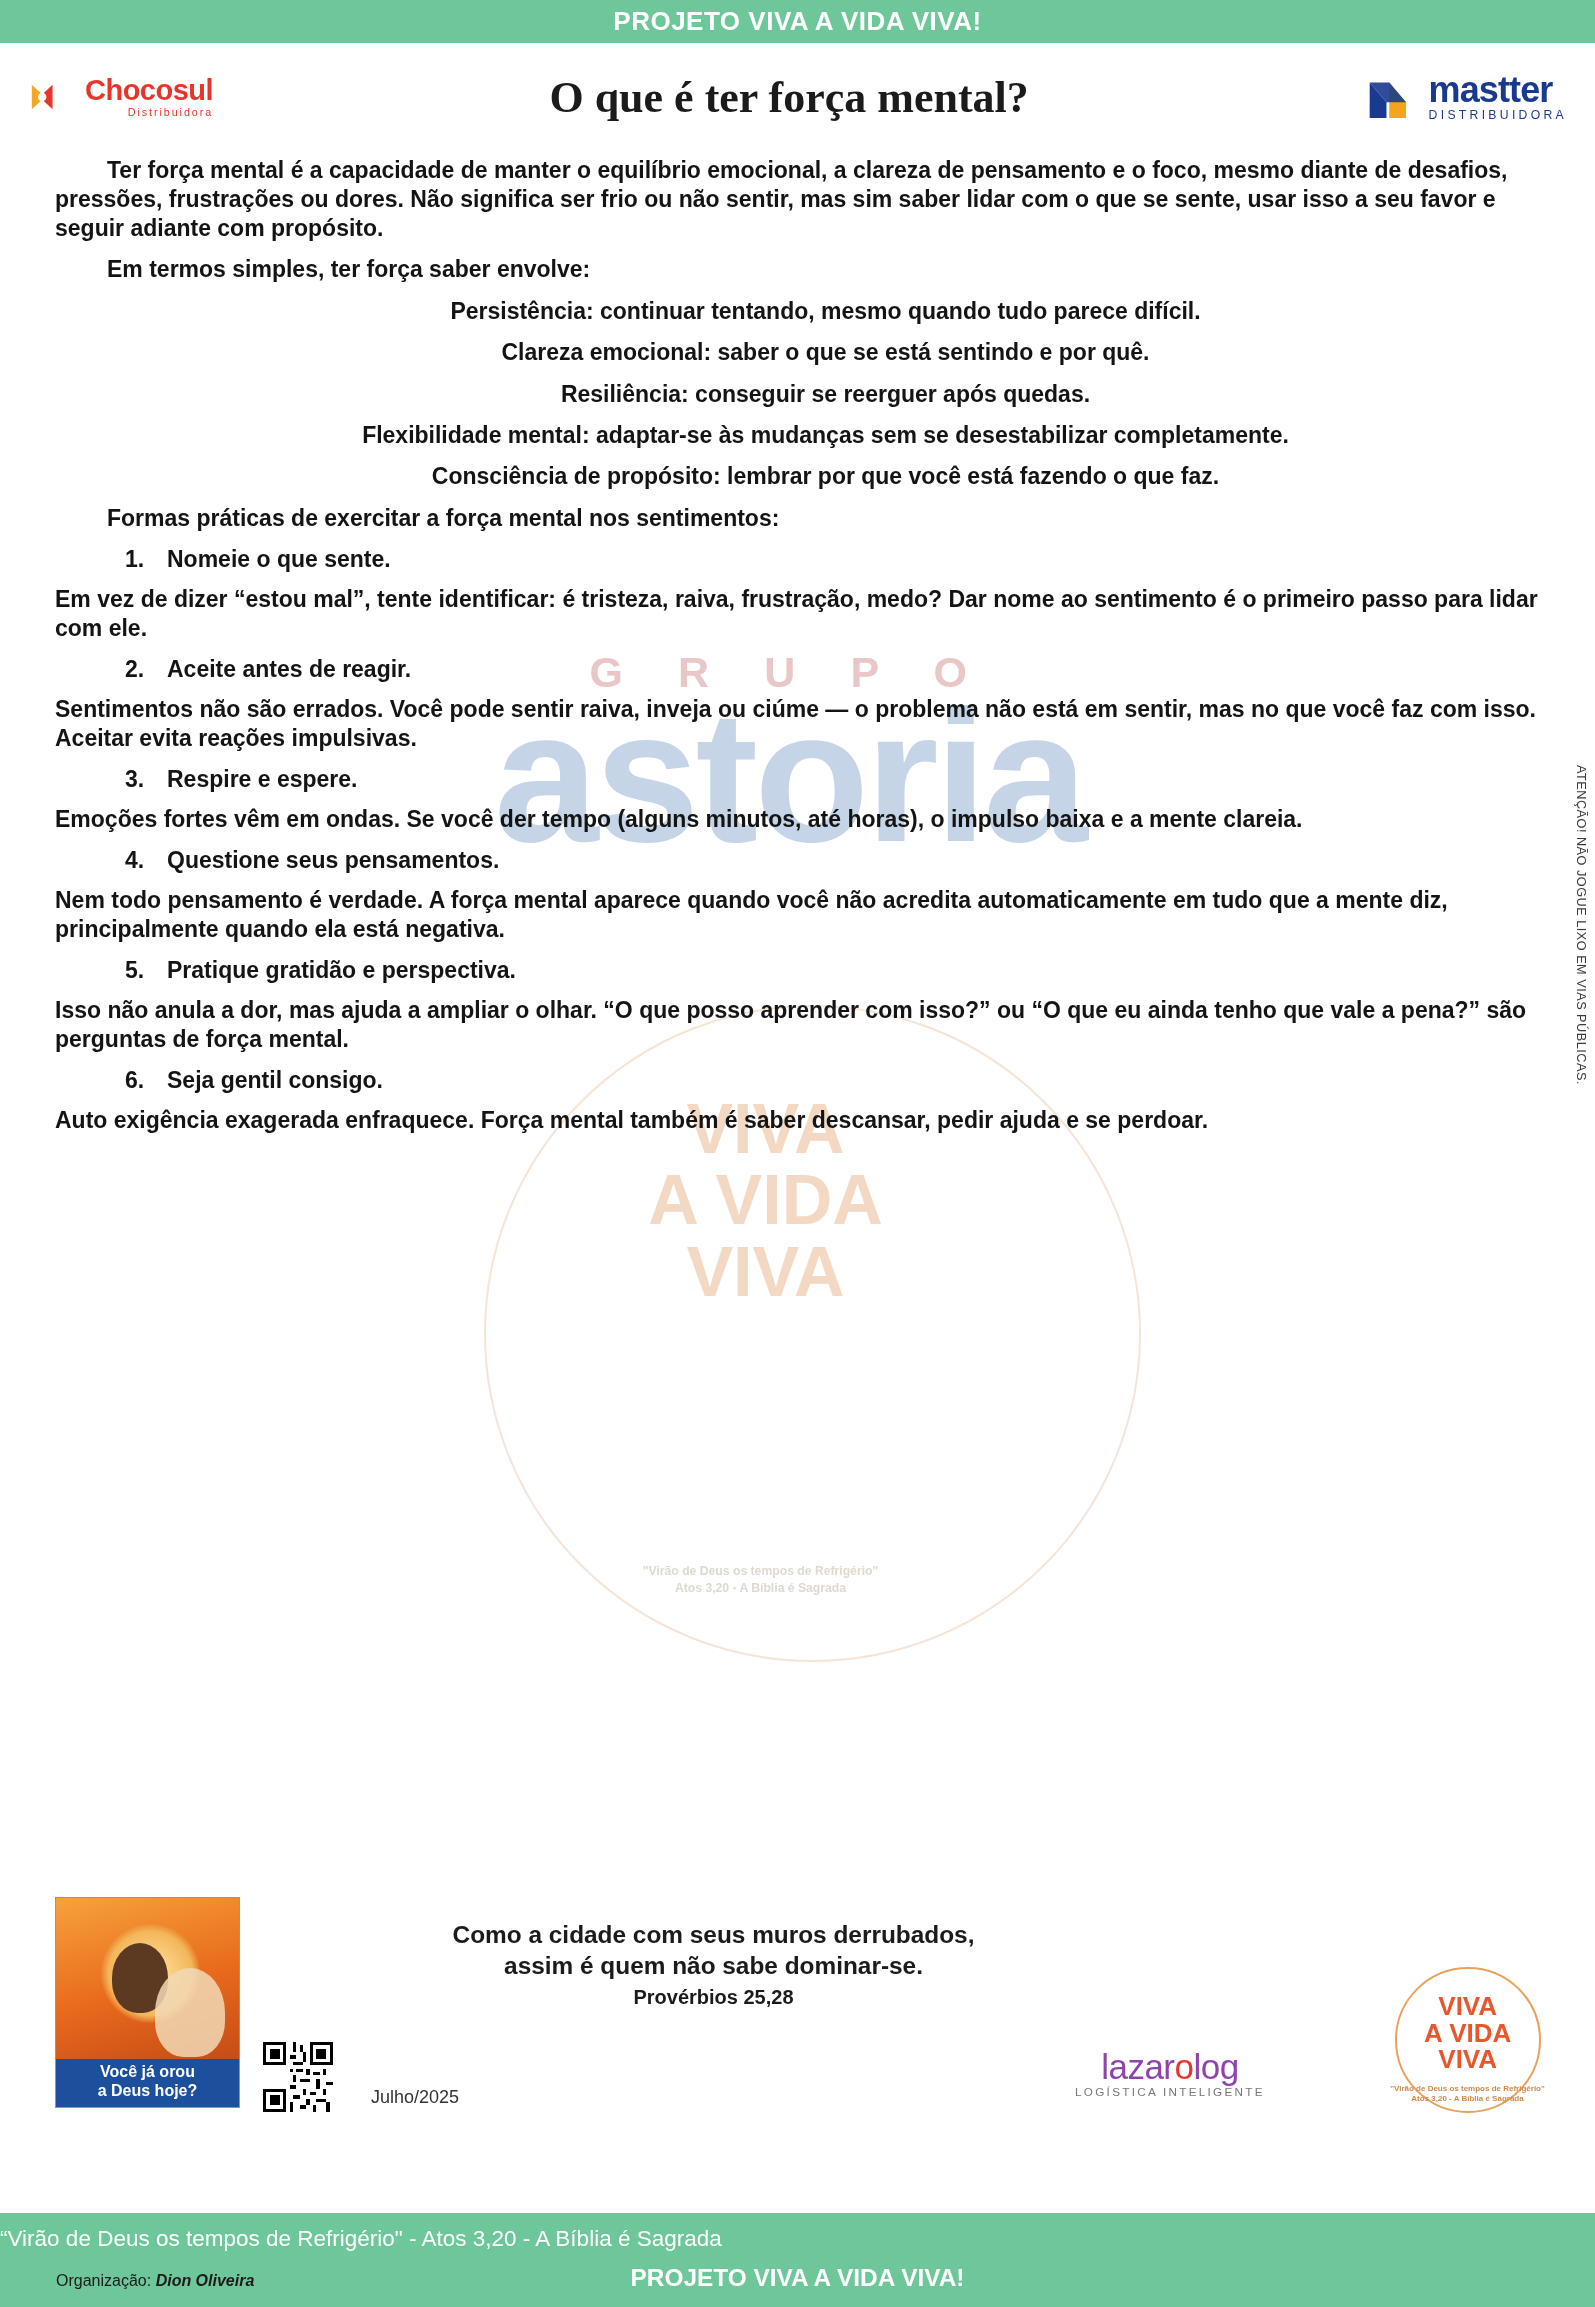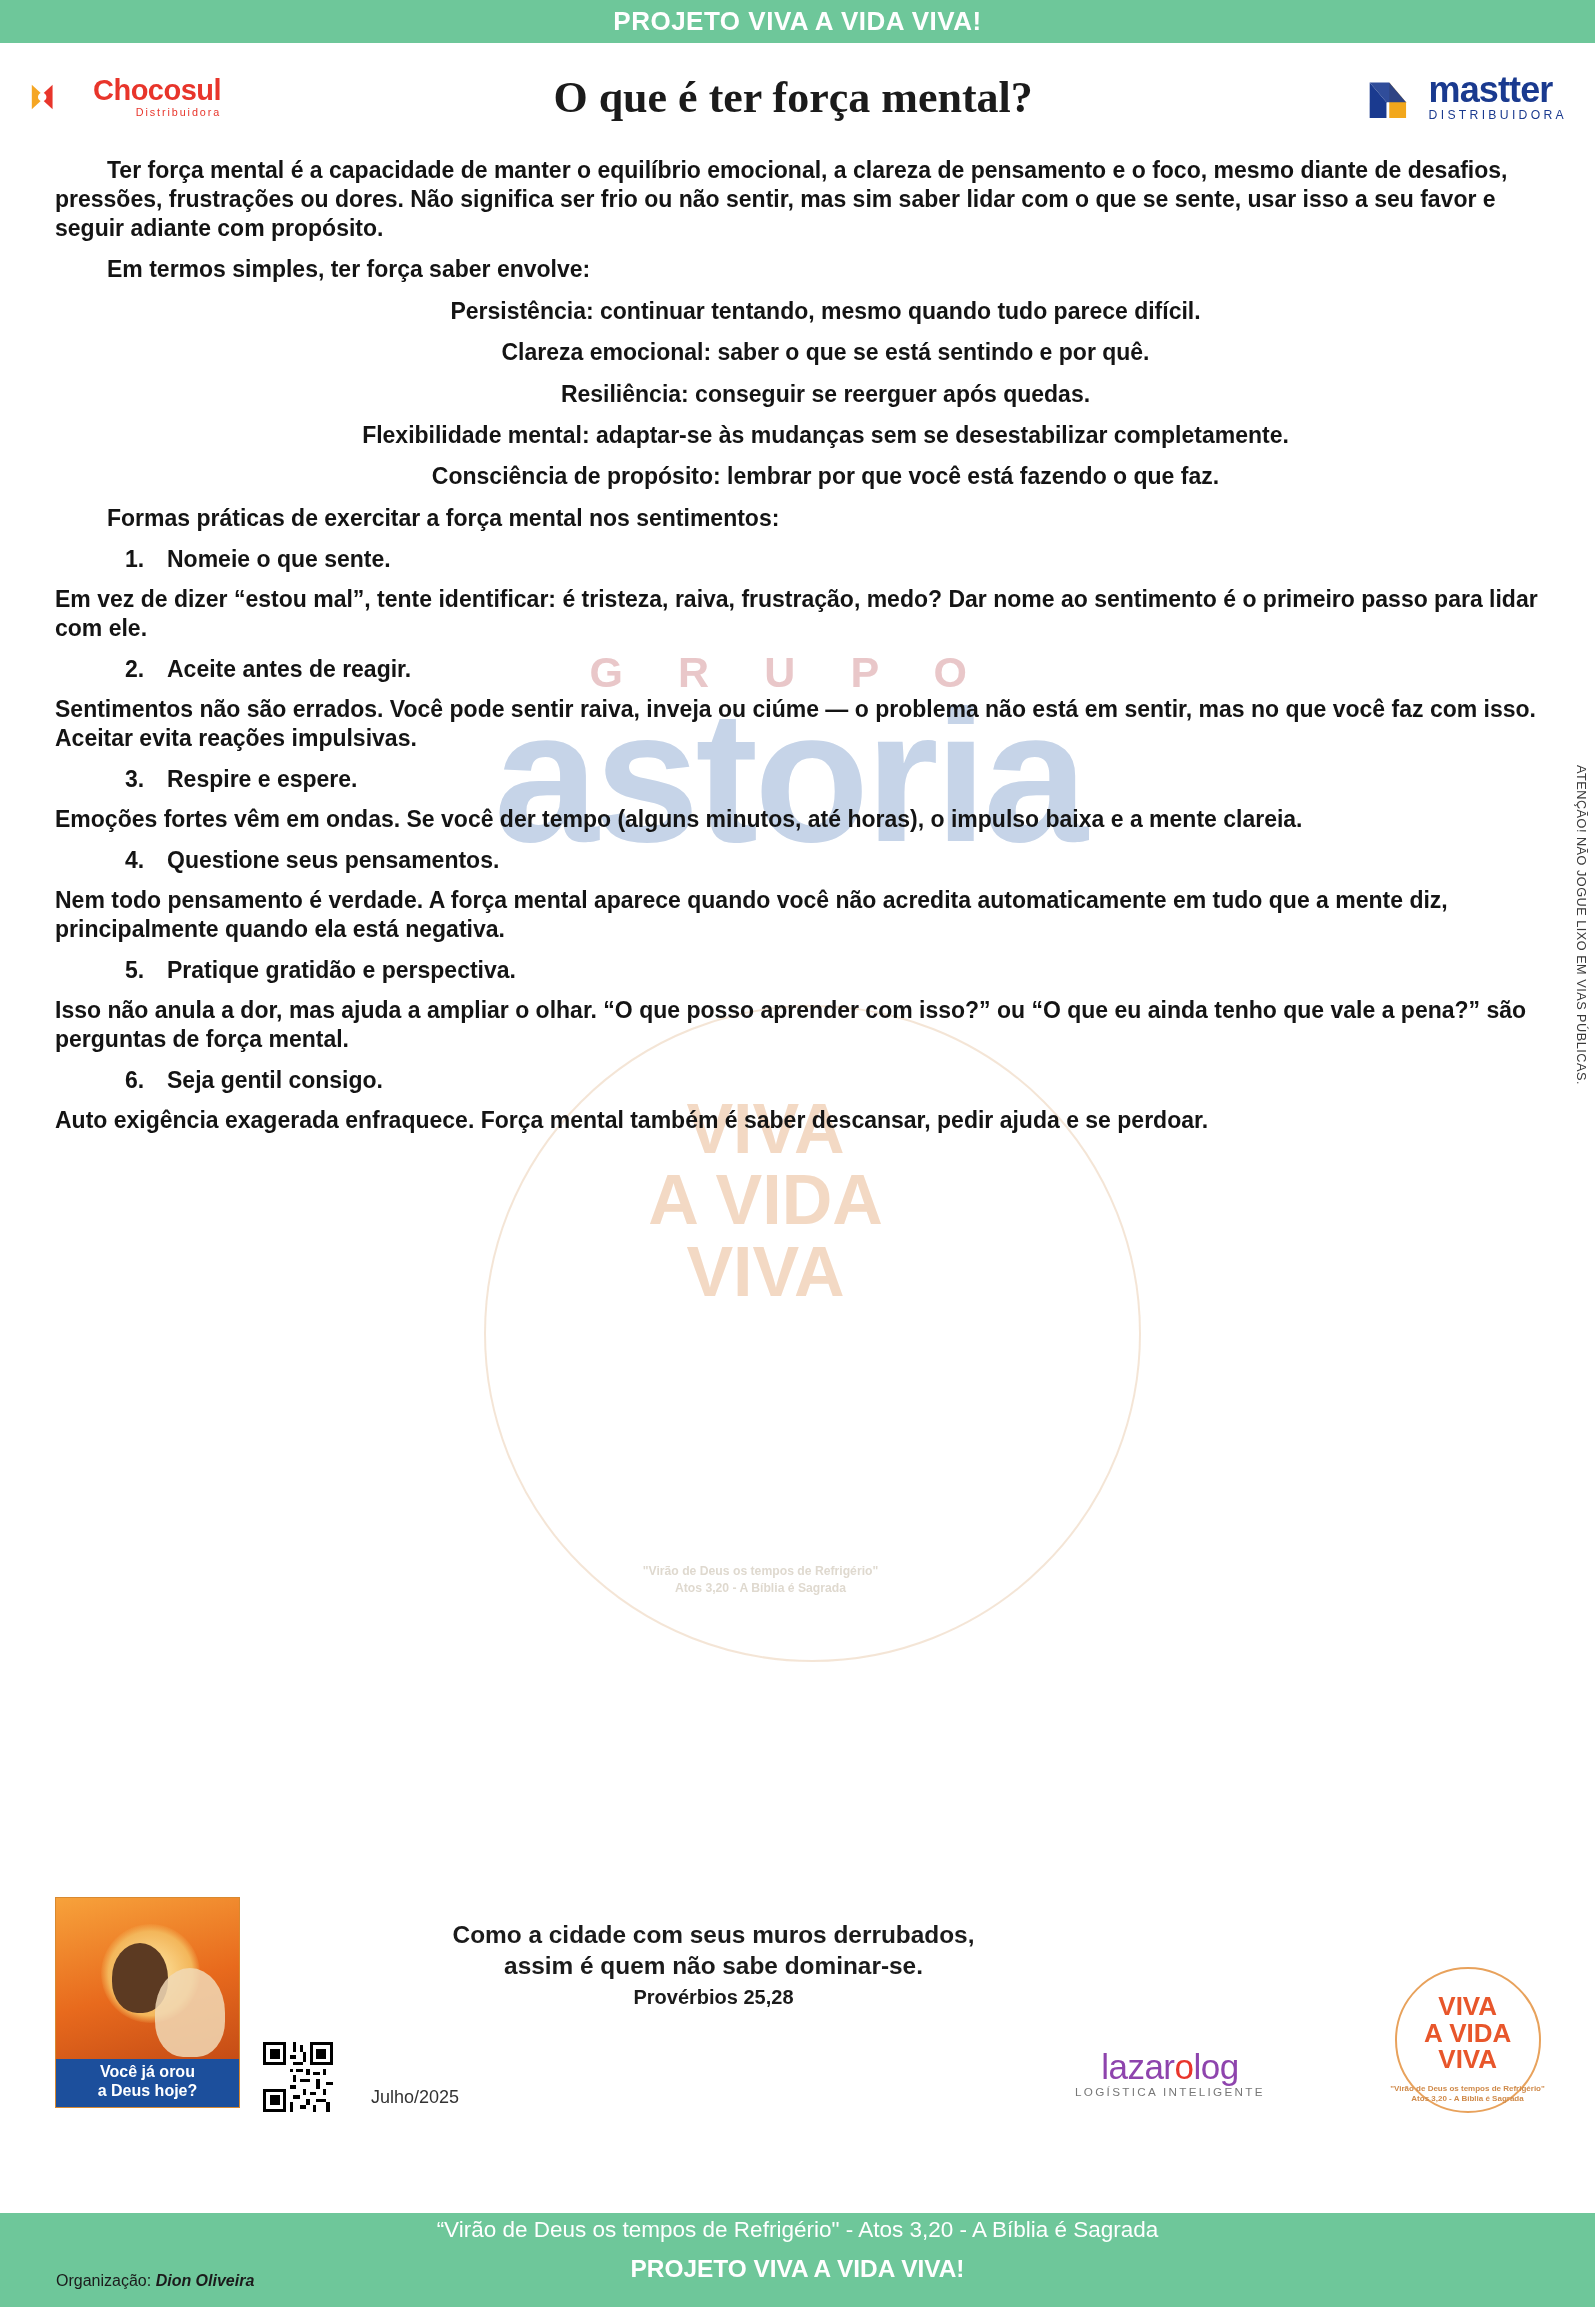--- a/index.html
+++ b/index.html
@@ -33,21 +33,21 @@
     height: 108px;
     display: flex;
     align-items: center;
     justify-content: space-between;
     padding: 0 28px;
     position: relative;
   }
   .logo-chocosul {
     display: flex;
     align-items: center;
-    gap: 13px;
+    gap: 5px;
   }
   .chocosul-mark { width: 52px; height: 38px; }
   .chocosul-text { line-height: 1; }
   .chocosul-name {
     font-size: 29px;
     font-weight: bold;
     color: #e8352b;
     letter-spacing: -0.5px;
   }
   .chocosul-sub {
@@ -332,24 +332,24 @@
   
   .footer {
     position: absolute;
     left: 0;
     bottom: 0;
     width: 1595px;
     height: 94px;
     background: #6ec79a;
   }
   .footer-line1 {
-    text-align: center;
+    text-align: left;
     color: #ffffff;
     font-size: 22.5px;
-    padding-top: 4px;
+    padding-top: 13px;
   }
   .footer-line2 {
     text-align: center;
     color: #ffffff;
     font-size: 24.4px;
     font-weight: bold;
     padding-top: 12.2px;
   }
   .footer-org {
     position: absolute;

